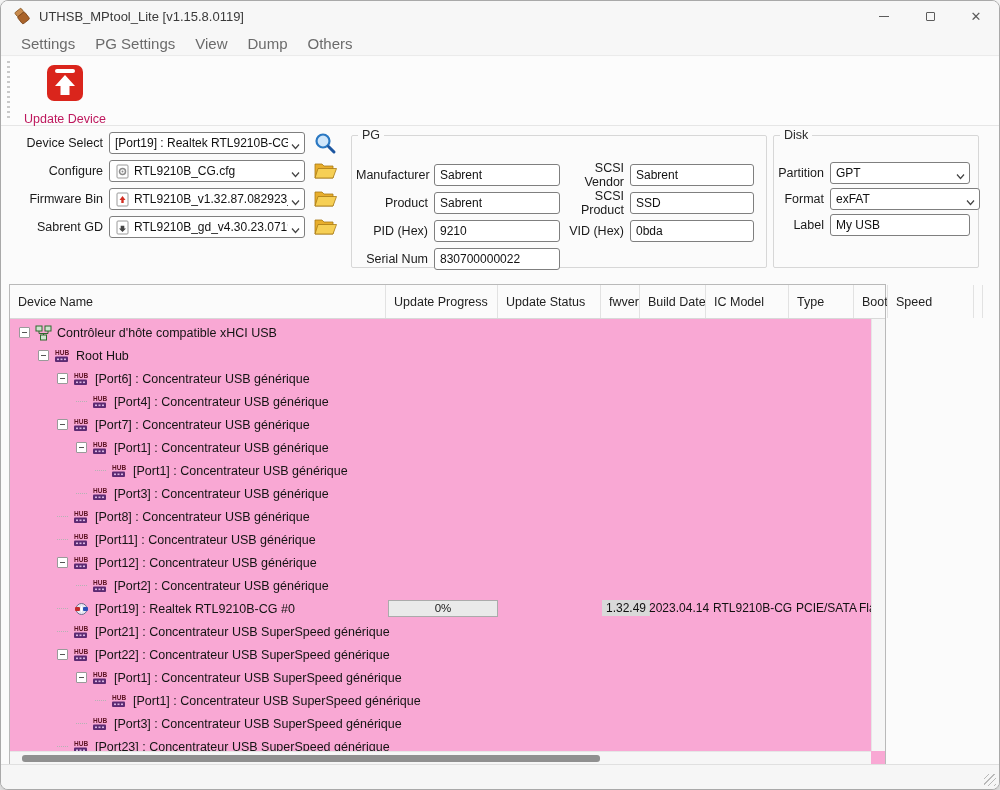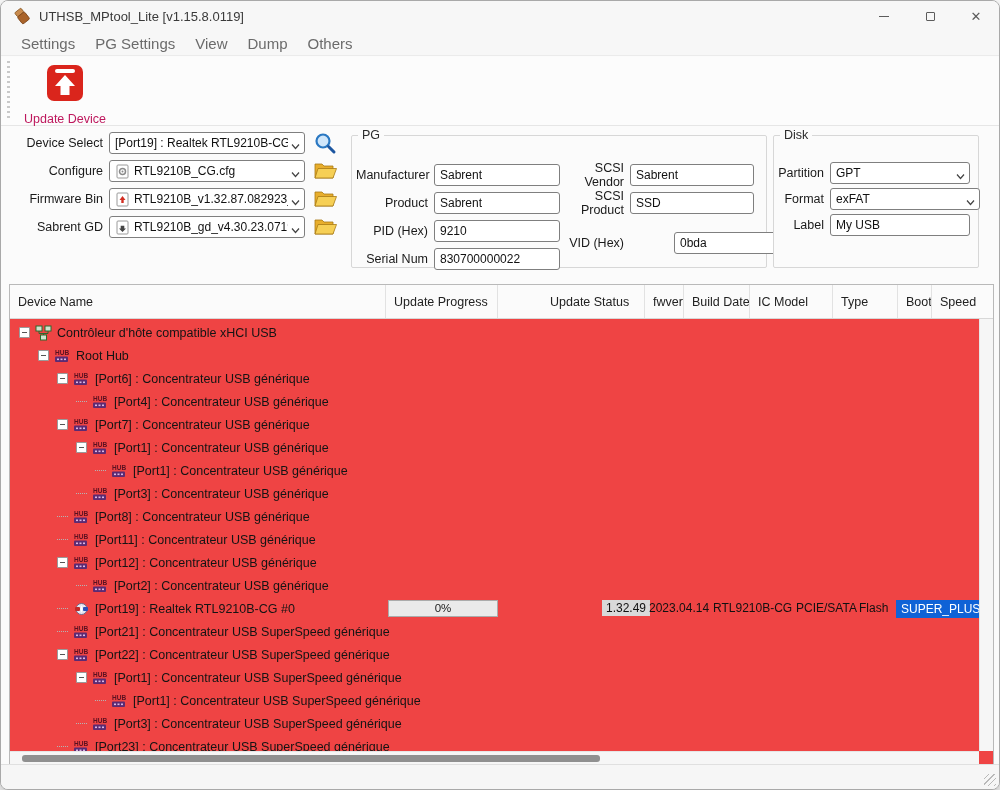--- a/index.html
+++ b/index.html
@@ -39,21 +39,21 @@
   .side-icon{width:26px;height:24px;margin-left:7px;display:flex;align-items:center;justify-content:center;}
   fieldset.grp{position:absolute;border:1px solid #d7d7d7;border-radius:2px;margin:0;padding:0;background:#fbfbfb;}
   .grp legend{font-size:12.5px;color:#2b2b2b;margin-left:6px;padding:0 4px;}
   .grp-pg{left:350px;top:2px;width:416px;height:140px;}
   .grp-disk{left:772px;top:2px;width:206px;height:140px;}
   .fld{position:absolute;display:flex;align-items:center;height:22px;}
   .fld .flabel{text-align:right;font-size:12.5px;color:#1a1a1a;padding-right:6px;}
   .tbox{height:22px;border:1px solid #7f7f7f;border-radius:3px;background:#fff;font-size:12px;color:#111;
     padding:0 5px;font-family:inherit;}
   
-  .table{position:absolute;left:8px;top:283px;width:985px;height:481px;background:#ef4444;border:1px solid #b9b9b9;}
+  .table{position:absolute;left:8px;top:283px;width:877px;height:481px;background:#f9a8d4;border:1px solid #b9b9b9;}
   .thead{position:absolute;top:0;left:0;right:0;height:34px;background:#fbfbfb;border-bottom:1px solid #d8d8d8;display:flex;}
   .hcol{height:100%;display:flex;align-items:center;padding-left:8px;border-right:1px solid #e2e2e2;
     font-size:12.5px;color:#222;white-space:nowrap;overflow:hidden;}
   .vscroll{position:absolute;top:34px;right:0;bottom:13px;width:14px;background:#f6f6f6;border-left:1px solid #e6e6e6;}
   .hscroll{position:absolute;left:0;right:14px;bottom:0;height:13px;background:#f6f6f6;border-top:1px solid #e6e6e6;}
   .hthumb{position:absolute;left:12px;top:3px;width:578px;height:7px;background:#909090;border-radius:3px;}
   .rows{position:absolute;top:34px;left:0;right:14px;bottom:13px;overflow:hidden;padding-top:2px;}
   .trow{position:relative;height:23px;display:flex;align-items:center;font-size:12.5px;color:#141414;white-space:nowrap;}
   .slot{flex:0 0 13px;display:flex;align-items:center;justify-content:center;}
   .expander{width:11px;height:11px;border:1px solid #9a9a9a;background:#fff center/5px 1px no-repeat
@@ -223,21 +223,21 @@
           <input class="tbox" style="width: 126px;" value="830700000022">
         </div>
       <div class="fld" style="left:202px;top:22px;">
           <span class="flabel" style="width:76px;">SCSI Vendor</span>
           <input class="tbox" style="width: 124px;" value="Sabrent">
         </div>
       <div class="fld" style="left:202px;top:50px;">
           <span class="flabel" style="width:76px;">SCSI Product</span>
           <input class="tbox" style="width: 124px;" value="SSD">
         </div>
-      <div class="fld" style="left:202px;top:90px;gap:44px;">
+      <div class="fld" style="left:202px;top:78px;">
           <span class="flabel" style="width:76px;">VID (Hex)</span>
           <input class="tbox" style="width: 124px;" value="0bda">
         </div>
     </fieldset>
 
     <fieldset class="grp grp-disk">
       <legend>Disk</legend>
       <div class="fld" style="left:4px;top:20px;">
         <span class="flabel" style="width:52px;">Partition</span>
         <div class="combo" style="width:140px;">
@@ -264,21 +264,21 @@
   </div>
 
   <div class="table">
     <div class="thead" id="thead">
         <div class="hcol" style="flex: 0 0 376px;">
           <span class="hlabel">Device Name</span>
         </div>
         <div class="hcol" style="flex: 0 0 112px;">
           <span class="hlabel">Update Progress</span>
         </div>
-        <div class="hcol" style="flex: 0 0 103px; margin-left: 44px;">
+        <div class="hcol" style="flex: 0 0 103px;">
           <span class="hlabel">Update Status</span>
         </div>
         <div class="hcol" style="flex: 0 0 39px;">
           <span class="hlabel">fwver</span>
         </div>
         <div class="hcol" style="flex: 0 0 66px;">
           <span class="hlabel">Build Date</span>
         </div>
         <div class="hcol" style="flex: 0 0 83px;">
           <span class="hlabel">IC Model</span>

